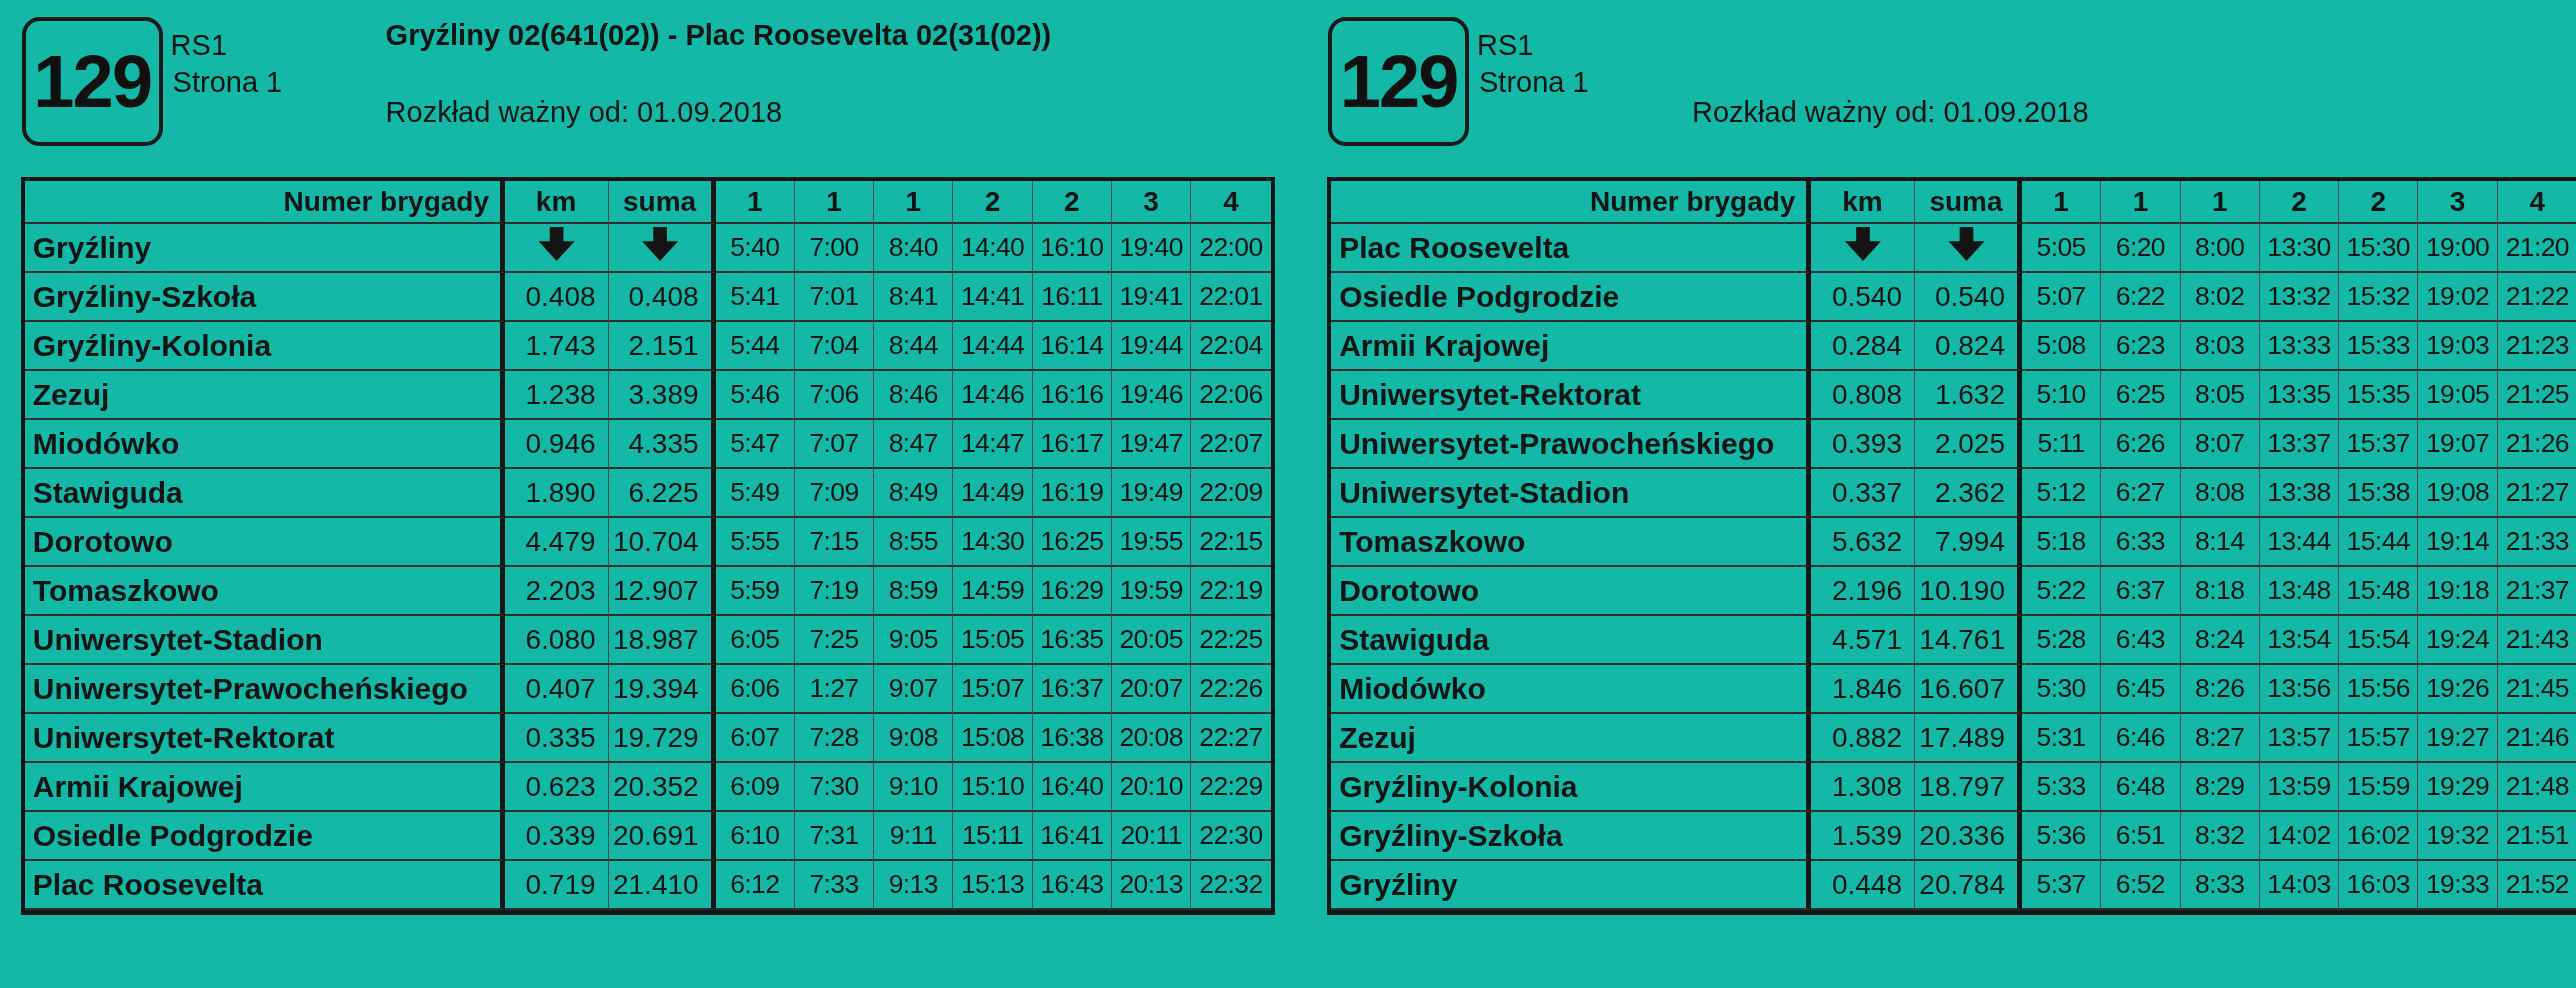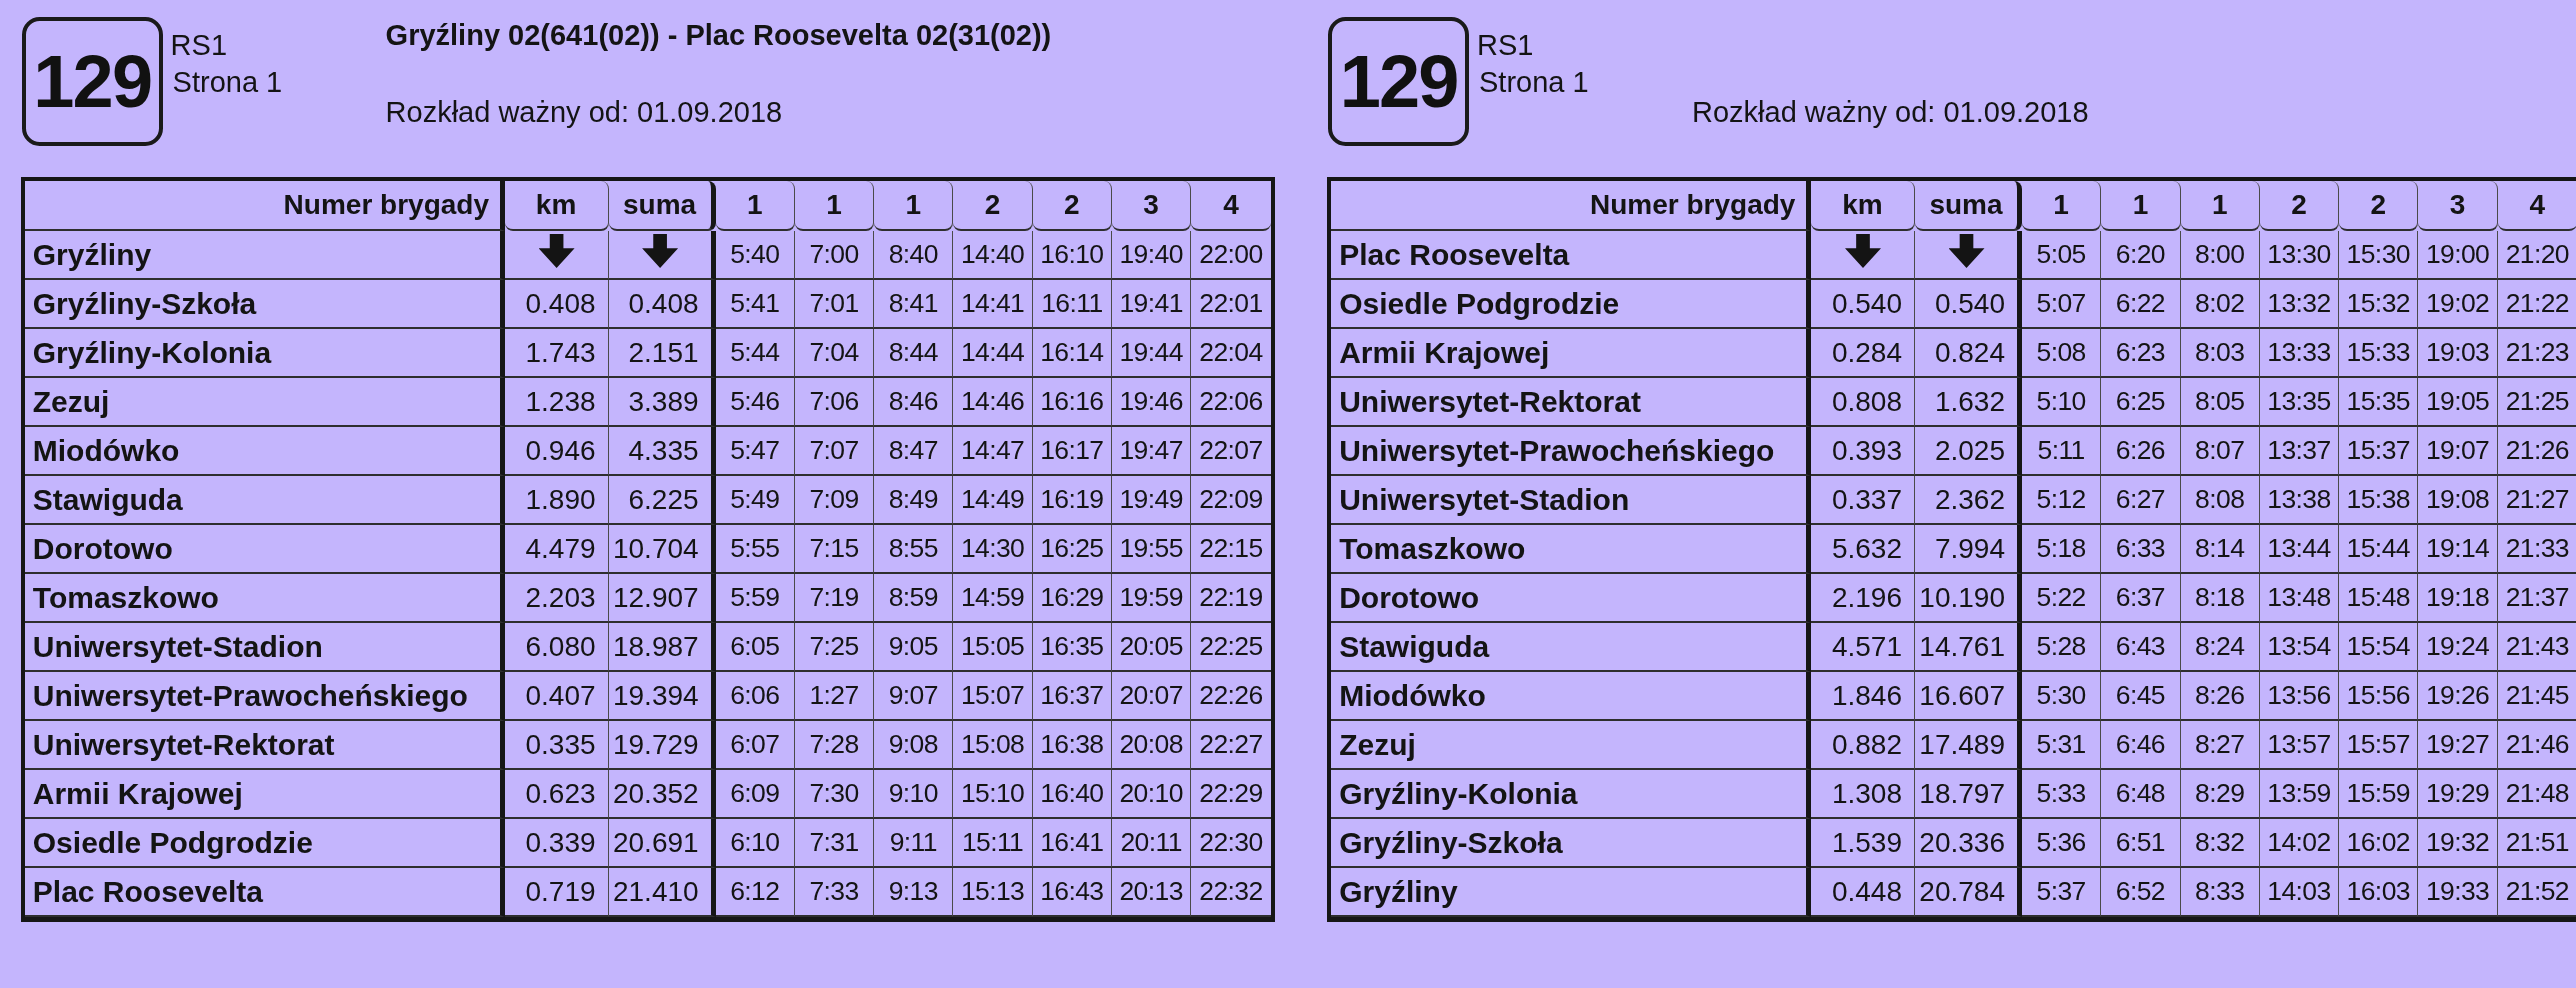--- a/index.html
+++ b/index.html
@@ -1,17 +1,17 @@
 <!DOCTYPE html>
 <html style="font-size:9.4px"><head>
 <meta charset="utf-8">
 <style>
   html,body { margin:0; padding:0; background:#ffffff; }
   body { width:2576px; height:989px; font-family:"Liberation Sans", sans-serif; color:#141414; }
-  .page { position:relative; width:2576px; height:989px; background:#c4b5fd; overflow:hidden; }
+  .page { position:relative; width:2576px; height:989px; background:#14b8a6; overflow:hidden; }
   .panel { position:absolute; top:0; width:1254px; height:989px; }
   #panel-0 { left:20.6px; }
   #panel-1 { left:1327px; }
 
   .route-box {
     position:absolute; left:1.2px; top:16.5px; width:133px; height:121px;
     border:4.1px solid #1a1a1a; border-radius:17.7px;
     display:flex; align-items:center; justify-content:center;
     font-weight:bold; font-size:74px; letter-spacing:-1.8px; color:#111;
   }
@@ -26,24 +26,24 @@
     border:4.1px solid #161616; border-bottom-width:5.3px;
   }
   col.c-stop { width:480px; }
   col.c-km   { width:104px; }
   col.c-suma { width:107px; }
   .tt th, .tt td {
     margin:0; vertical-align:middle; overflow:hidden; white-space:nowrap;
     border-right:1.2px solid #4a4a4a; border-bottom:2.9px double #2e2e2e;
   }
   .tt tr { height:49px; }
-  .tt tr.head { height:50px; }
+  .tt tr.head { height:43px; }
   .tt th { font-size:28px; font-weight:bold; }
   th.h-stop { text-align:right; padding-right:10.6px; }
-  th.h-km, th.h-suma, th.h-brig { text-align:center;border-radius:8px; }
+  th.h-km, th.h-suma, th.h-brig { text-align:center; }
   td.stop { font-size:30px; font-weight:bold; text-align:left; padding-left:8.2px; }
   td.num { font-size:28px; text-align:right; padding-right:12px; font-weight:normal; }
   td.time { font-size:26.5px; text-align:center; font-weight:normal; letter-spacing:-0.6px; }
   .bdR-thick { border-right:5.9px solid #161616 !important; }
   .bdR-none { border-right:none !important; }
   td.arrow-cell { text-align:center !important; padding-right:0 !important; }
   .arrow {
     display:inline-block; width:36px; height:34px; background:#141414;
     clip-path: polygon(31% 0, 69% 0, 69% 42%, 100% 42%, 50% 100%, 0 42%, 31% 42%);
   }

